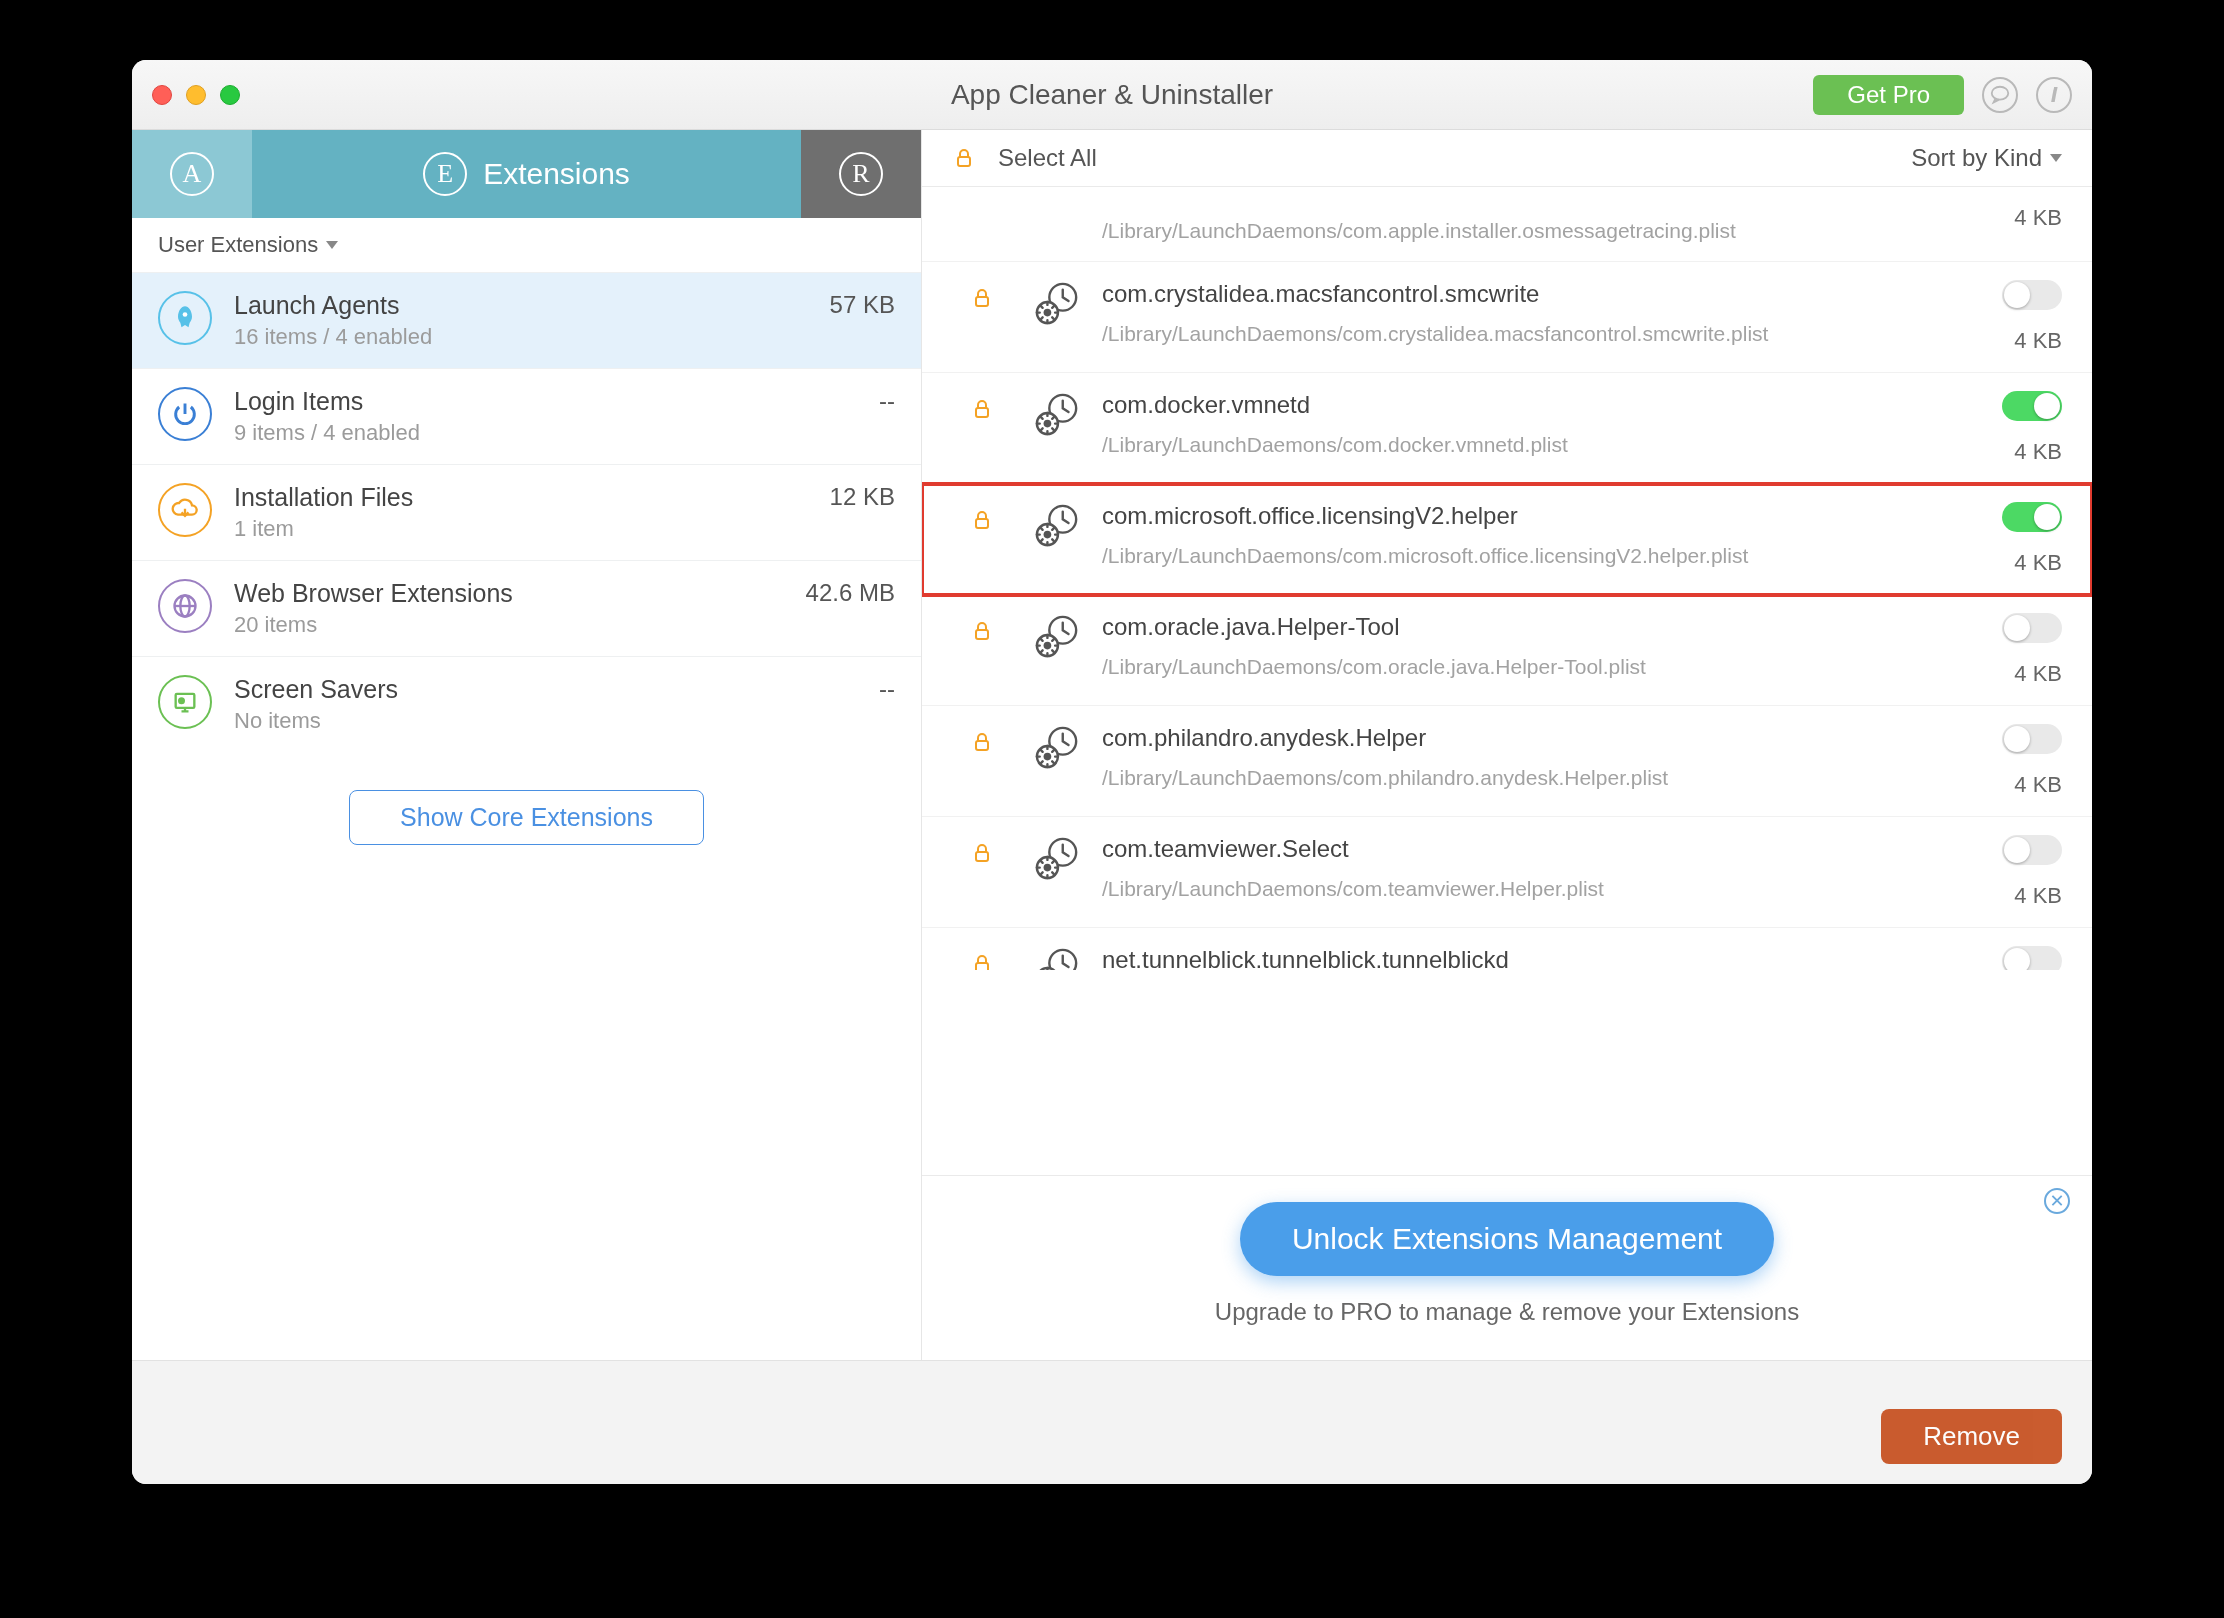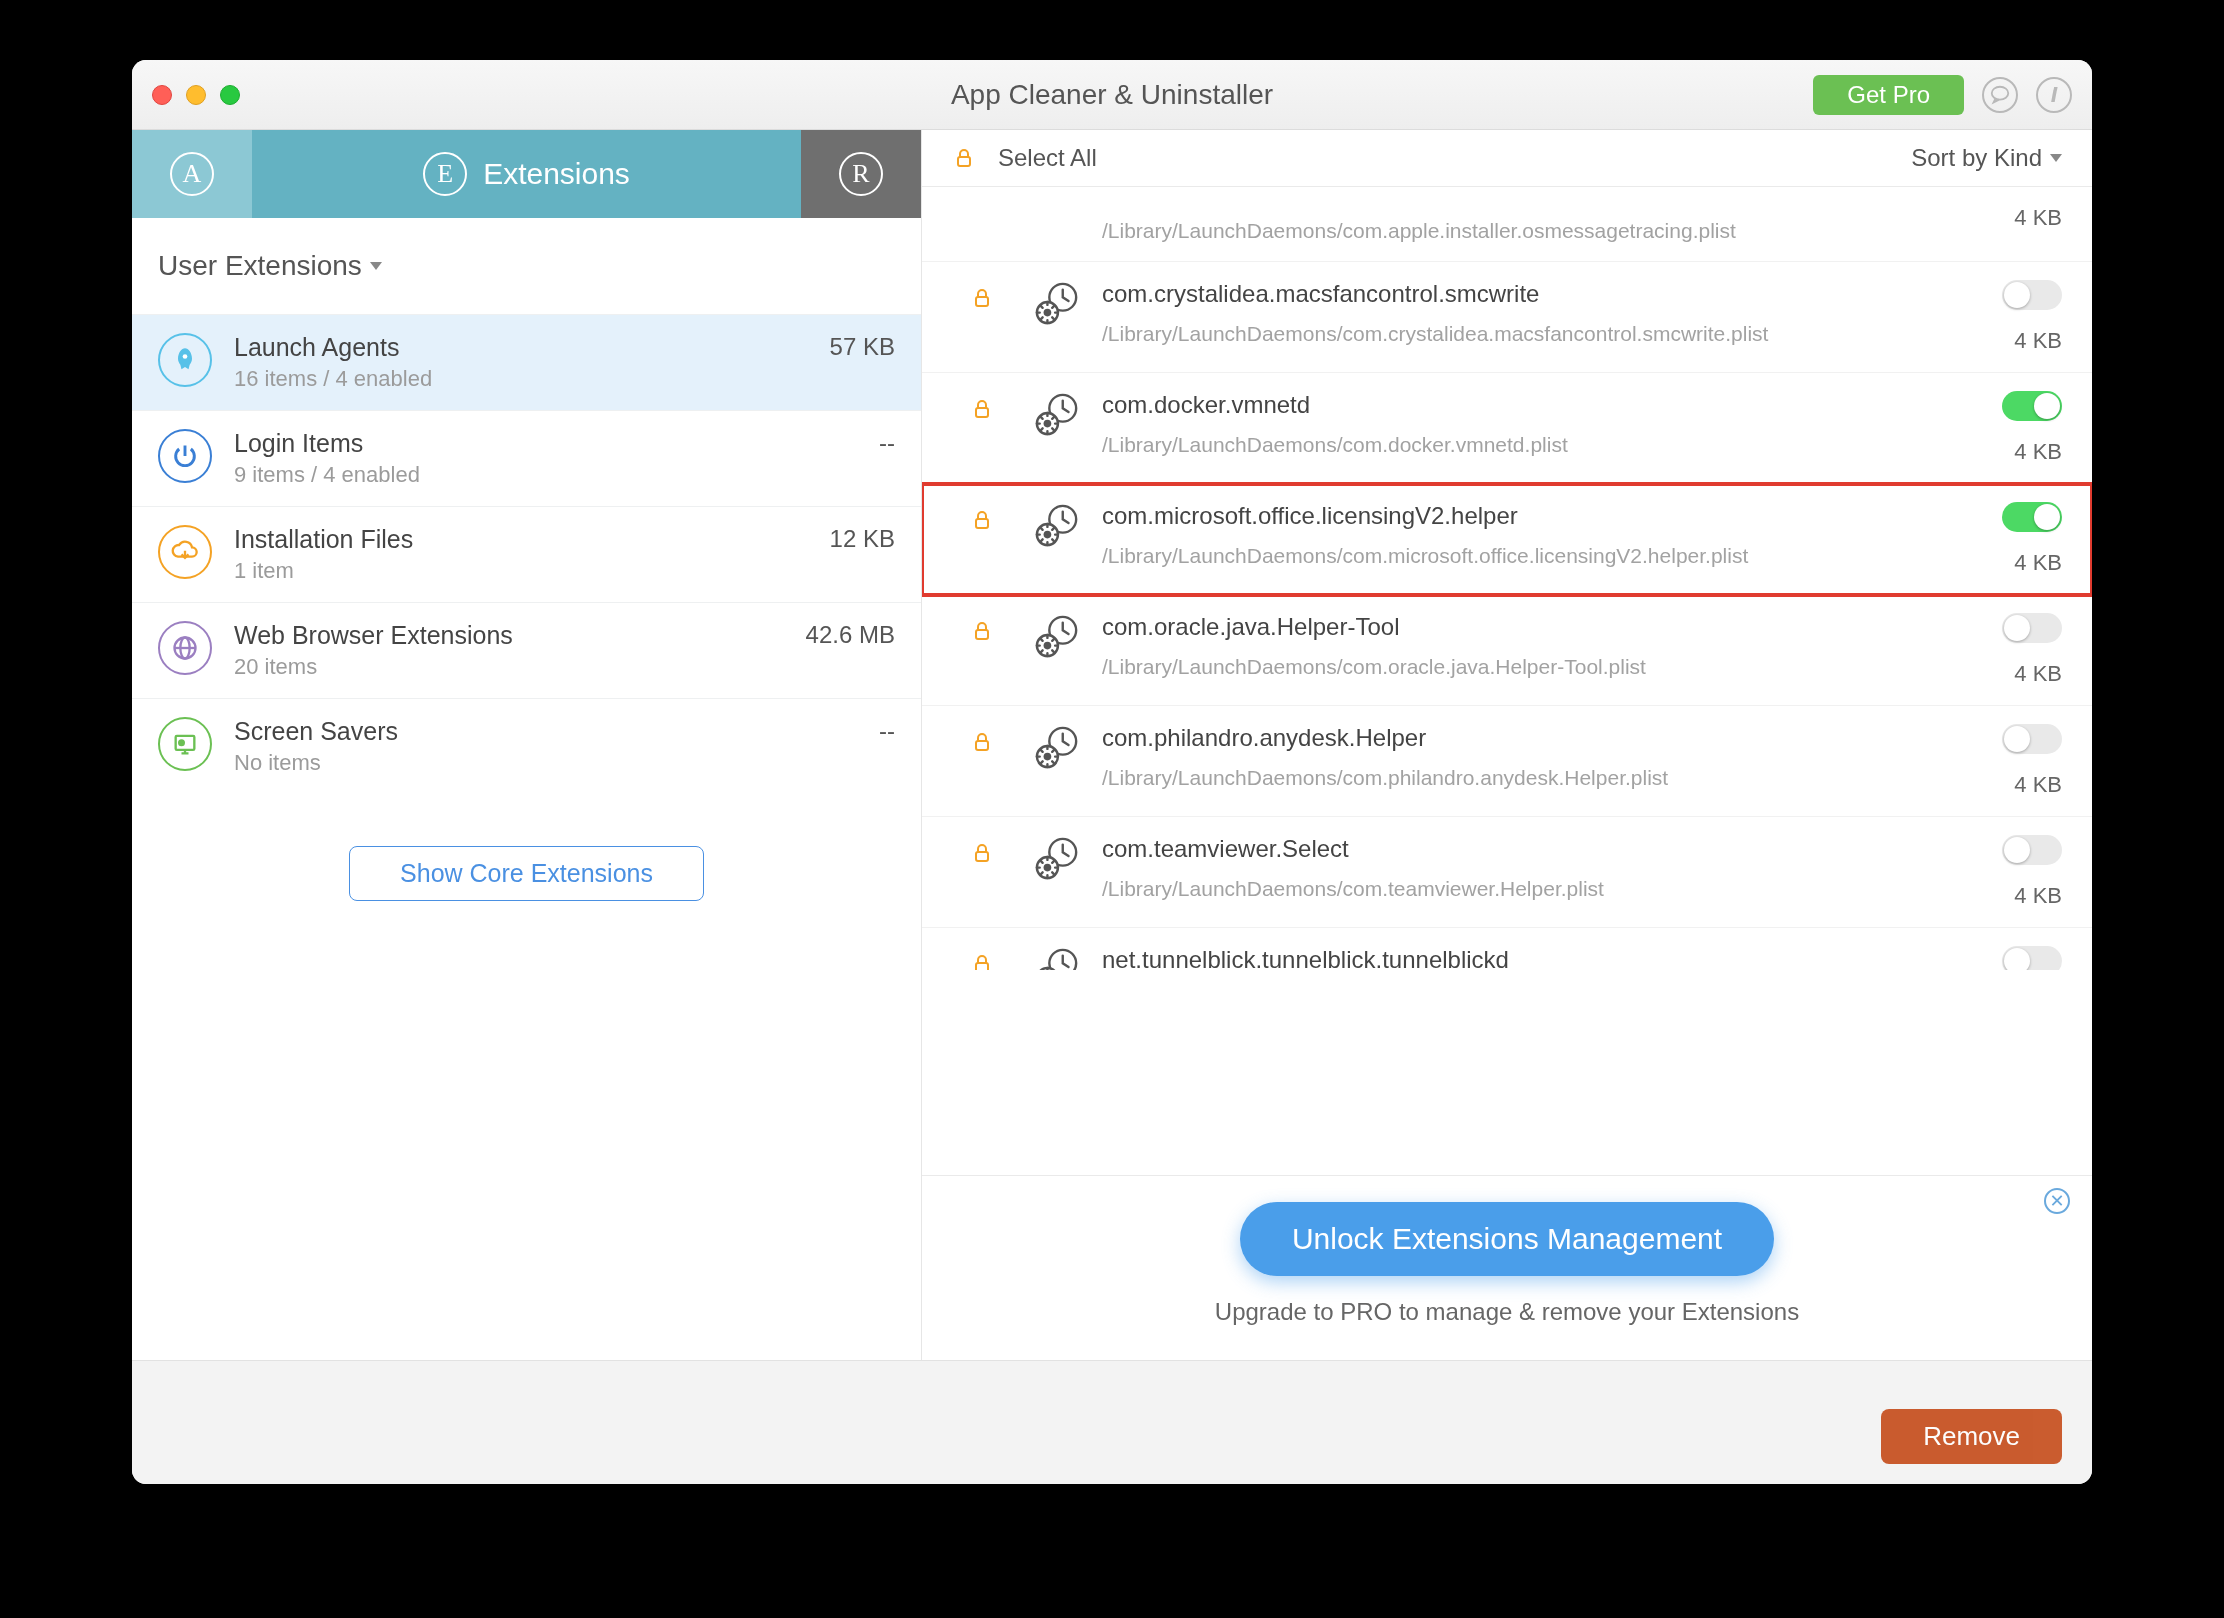--- a/index.html
+++ b/index.html
@@ -16,35 +16,35 @@
   .getpro { background:#6bc053; color:#fff; font-size:24px; padding:6px 34px; border-radius:6px; font-weight:500;}
   .header-icon { width:36px; height:36px; border:2px solid #b9b9b9; border-radius:50%; display:flex; align-items:center; justify-content:center; color:#b9b9b9;}
   .content { display:flex; flex:1; min-height: 1230px;}
   .sidebar { width: 790px; background:#fff; display:flex; flex-direction:column; border-right:1px solid #e6e6e6;}
   .tabs { display:flex; height:88px;}
   .tab { display:flex; align-items:center; justify-content:center; color:#fff;}
   .tab-a { width:120px; background:#8cc8d4;}
   .tab-e { flex:1; background:#64b2c2; font-size:30px; gap:16px;}
   .tab-r { width:120px; background:#6f6f6f;}
   .tab-label-circle { width:44px; height:44px; border:2.5px solid #fff; border-radius:50%; display:flex; align-items:center; justify-content:center; font-family: serif; font-size:26px;}
-  .filter { padding: 32px 26px; font-size:28px; color:#555; display:flex; align-items:center; gap:8px;}
+  .filter { padding: 14px 26px; font-size:22px; color:#555; display:flex; align-items:center; gap:8px;}
   .cat-list { }
   .cat-item { display:flex; align-items:flex-start; padding: 18px 26px; gap:22px; border-top:1px solid #eef0f1; cursor:pointer;}
   .cat-item.selected { background:#e4f1fb;}
   .cat-icon { width:54px; height:54px; border-radius:50%; border:2.5px solid; display:flex; align-items:center; justify-content:center;}
   .cat-icon.blue { border-color:#57c1e8; color:#57c1e8;}
   .cat-icon.blue2 { border-color:#3a7fd5; color:#3a7fd5;}
   .cat-icon.orange { border-color:#f4a224; color:#f4a224;}
   .cat-icon.purple { border-color:#9b7fc1; color:#9b7fc1;}
   .cat-icon.green { border-color:#6bc053; color:#6bc053;}
   .cat-text { flex:1;}
   .cat-title { font-size:25px; color:#444;}
   .cat-sub { font-size:22px; color:#9b9b9b; margin-top:4px;}
   .cat-size { font-size:24px; color:#555;}
-  .show-core { margin: 52px auto; border:1.5px solid #4a90e2; color:#4a90e2; background:#fff; padding:12px 50px; border-radius:8px; font-size:25px; display:block; width:fit-content;}
+  .show-core { margin: 38px auto; border:1.5px solid #4a90e2; color:#4a90e2; background:#fff; padding:12px 50px; border-radius:8px; font-size:25px; display:block; width:fit-content;}
   .main { flex:1; background:#fff; position:relative; display:flex; flex-direction:column;}
   .list-header { display:flex; align-items:center; padding: 14px 30px; border-bottom:1px solid #eaeaea; font-size:24px; color:#555;}
   .lock-small { width:24px; height:24px; color:#f4a224; margin-right:22px;}
   .sort { margin-left:auto; display:flex; align-items:center; gap:8px;}
   .item-list { flex:1; overflow:hidden;}
   .item { display:grid; grid-template-columns: 60px 70px 1fr 110px; align-items:start; padding: 18px 30px 0 30px; gap:10px; border-bottom:1px solid #f1f1f1;}
   .item .lock-col { display:flex; justify-content:center; padding-top:6px;}
   .item .icon-col { display:flex; justify-content:center;}
   .daemon-icon { width:46px; height:46px; }
   .item-body { padding-bottom: 18px;}

